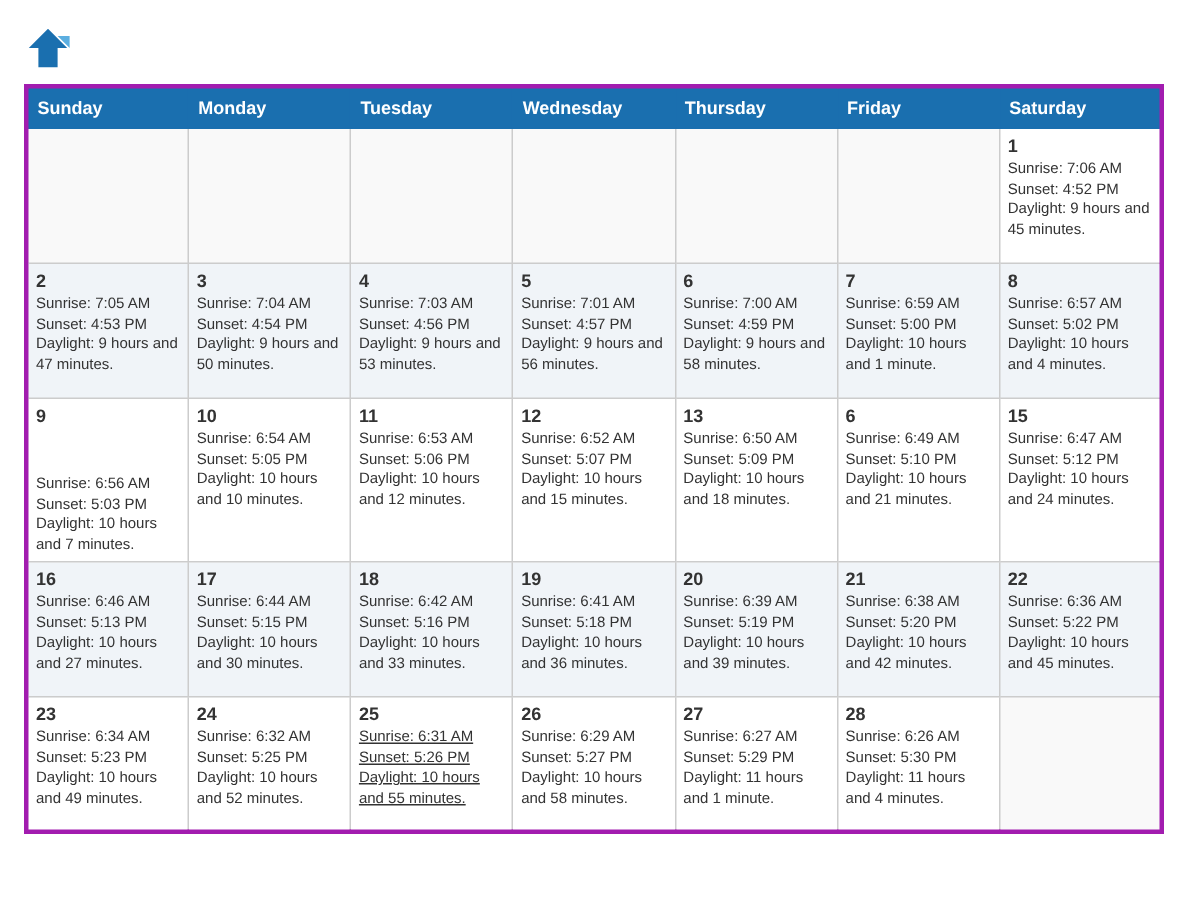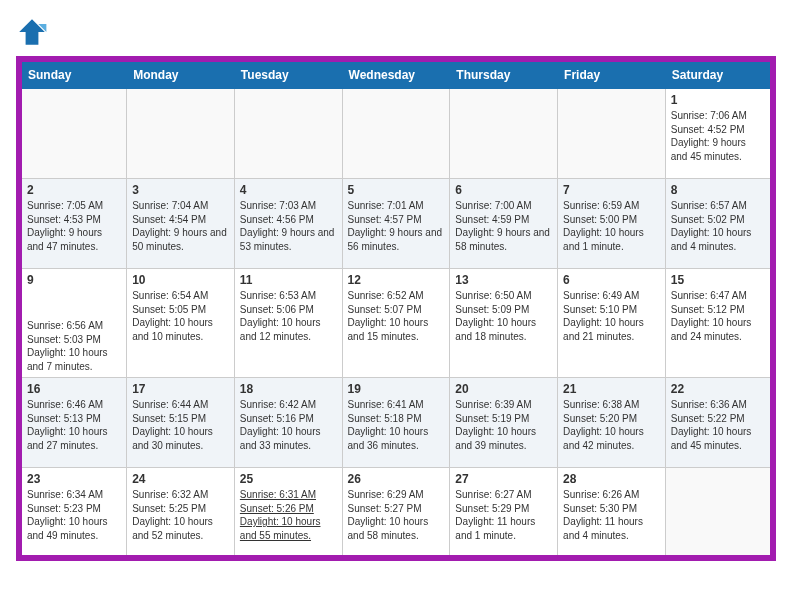--- a/index.html
+++ b/index.html
@@ -38,21 +38,21 @@
       font-weight: normal;
       color: #333;
     }
     .subtitle {
       font-size: 13px;
       color: #555;
     }
     .calendar {
       width: 100%;
       border-collapse: collapse;
-      border: 6px solid #a21caf;
+      border: 3px solid #a21caf;
     }
     .calendar th {
       background: #1a6faf;
       color: #fff;
       font-size: 12px;
       font-weight: bold;
       text-align: left;
       padding: 6px 6px;
       border: 1px solid #1a6faf;
     }

